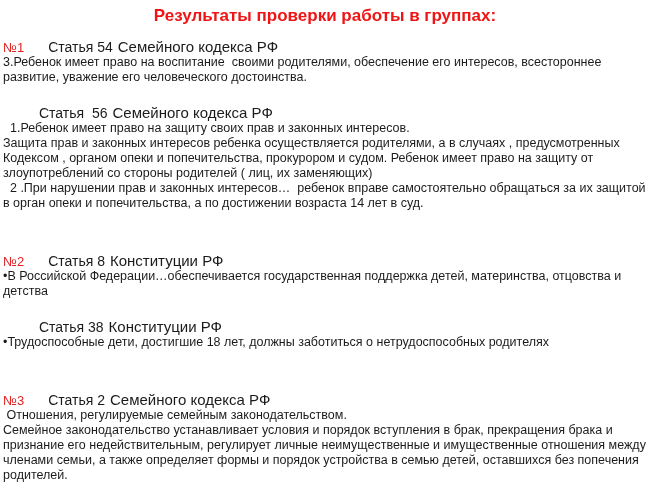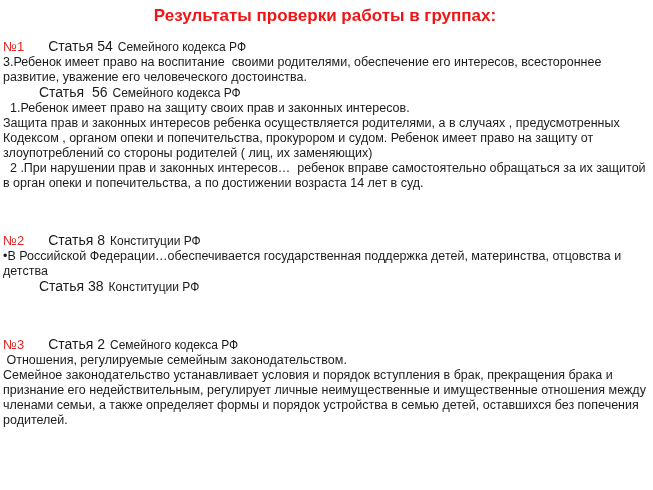--- a/index.html
+++ b/index.html
@@ -35,25 +35,25 @@
     line-height: 15px;
     white-space: pre-wrap;
   }
   .heading .num {
     color: #e02424;
     font-size: 13px;
     margin-right: 24px;
   }
   .heading .article { font-size: 14px; }
   .heading .code {
-    font-size: 12px;
+    font-size: 15px;
     margin-left: 5px;
     text-align: right;
   }
-  .heading.sub { padding-left: 36px; }
+  .heading.sub { padding-left: 36px; margin-top: 20px; }
   .para {
     margin: 0;
     font-size: 12.5px;
     line-height: 15px;
     white-space: pre-wrap;
   }
 </style>
 </head>
 <body>
 
@@ -67,20 +67,21 @@
     <div class="heading sub"><span class="article">Статья  56</span><span class="code">Семейного кодекса РФ</span></div>
     <p class="para">  1.Ребенок имеет право на защиту своих прав и законных интересов.</p>
     <p class="para">Защита прав и законных интересов ребенка осуществляется родителями, а в случаях , предусмотренных Кодексом , органом опеки и попечительства, прокурором и судом. Ребенок имеет право на защиту от злоупотреблений со стороны родителей ( лиц, их заменяющих)</p>
     <p class="para">  2 .При нарушении прав и законных интересов…  ребенок вправе самостоятельно обращаться за их защитой в орган опеки и попечительства, а по достижении возраста 14 лет в суд.</p>
   </section>
 
   <section class="group">
     <div class="heading"><span class="num">№2</span><span class="article">Статья 8</span><span class="code">Конституции РФ</span></div>
     <p class="para">•В Российской Федерации…обеспечивается государственная поддержка детей, материнства, отцовства и детства</p>
     <div class="heading sub"><span class="article">Статья 38</span><span class="code">Конституции РФ</span></div>
+    <p class="para">•Трудоспособные дети, достигшие 18 лет, должны заботиться о нетрудоспособных родителях</p>
   </section>
 
   <section class="group">
     <div class="heading"><span class="num">№3</span><span class="article">Статья 2</span><span class="code">Семейного кодекса РФ</span></div>
     <p class="para"> Отношения, регулируемые семейным законодательством.</p>
     <p class="para">Семейное законодательство устанавливает условия и порядок вступления в брак, прекращения брака и признание его недействительным, регулирует личные неимущественные и имущественные отношения между членами семьи, а также определяет формы и порядок устройства в семью детей, оставшихся без попечения родителей.</p>
   </section>
 
 </div>
 

